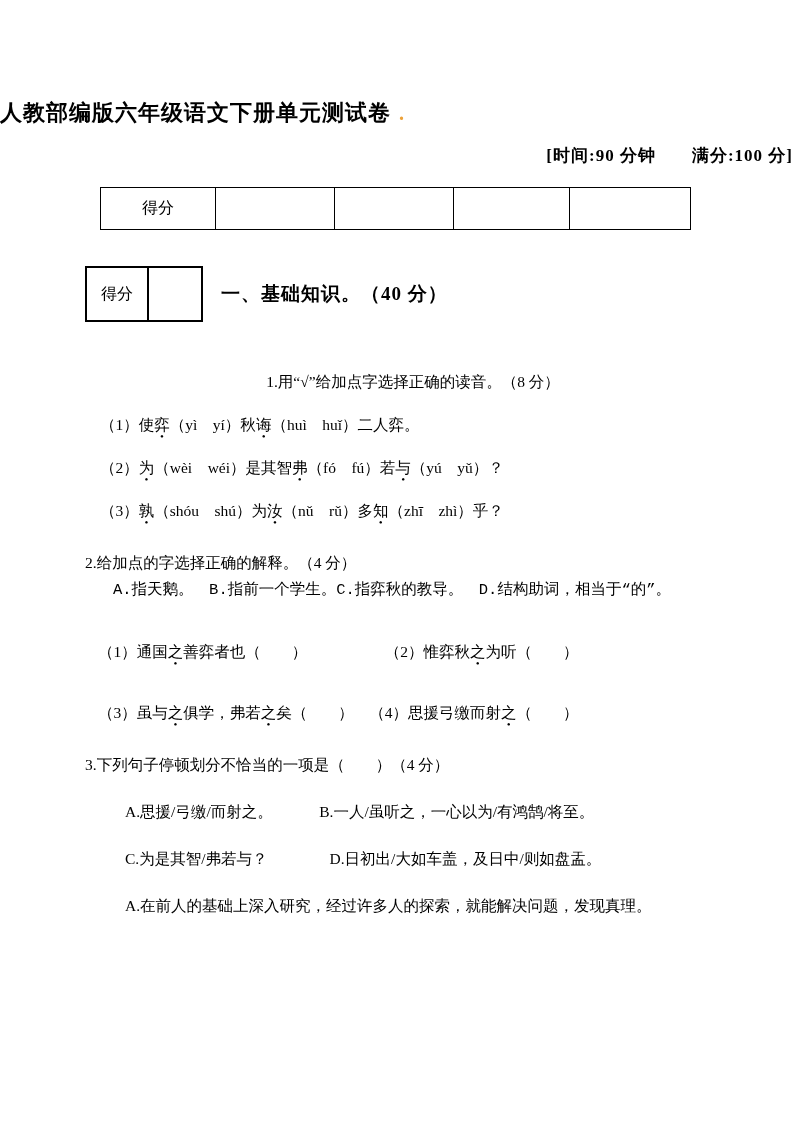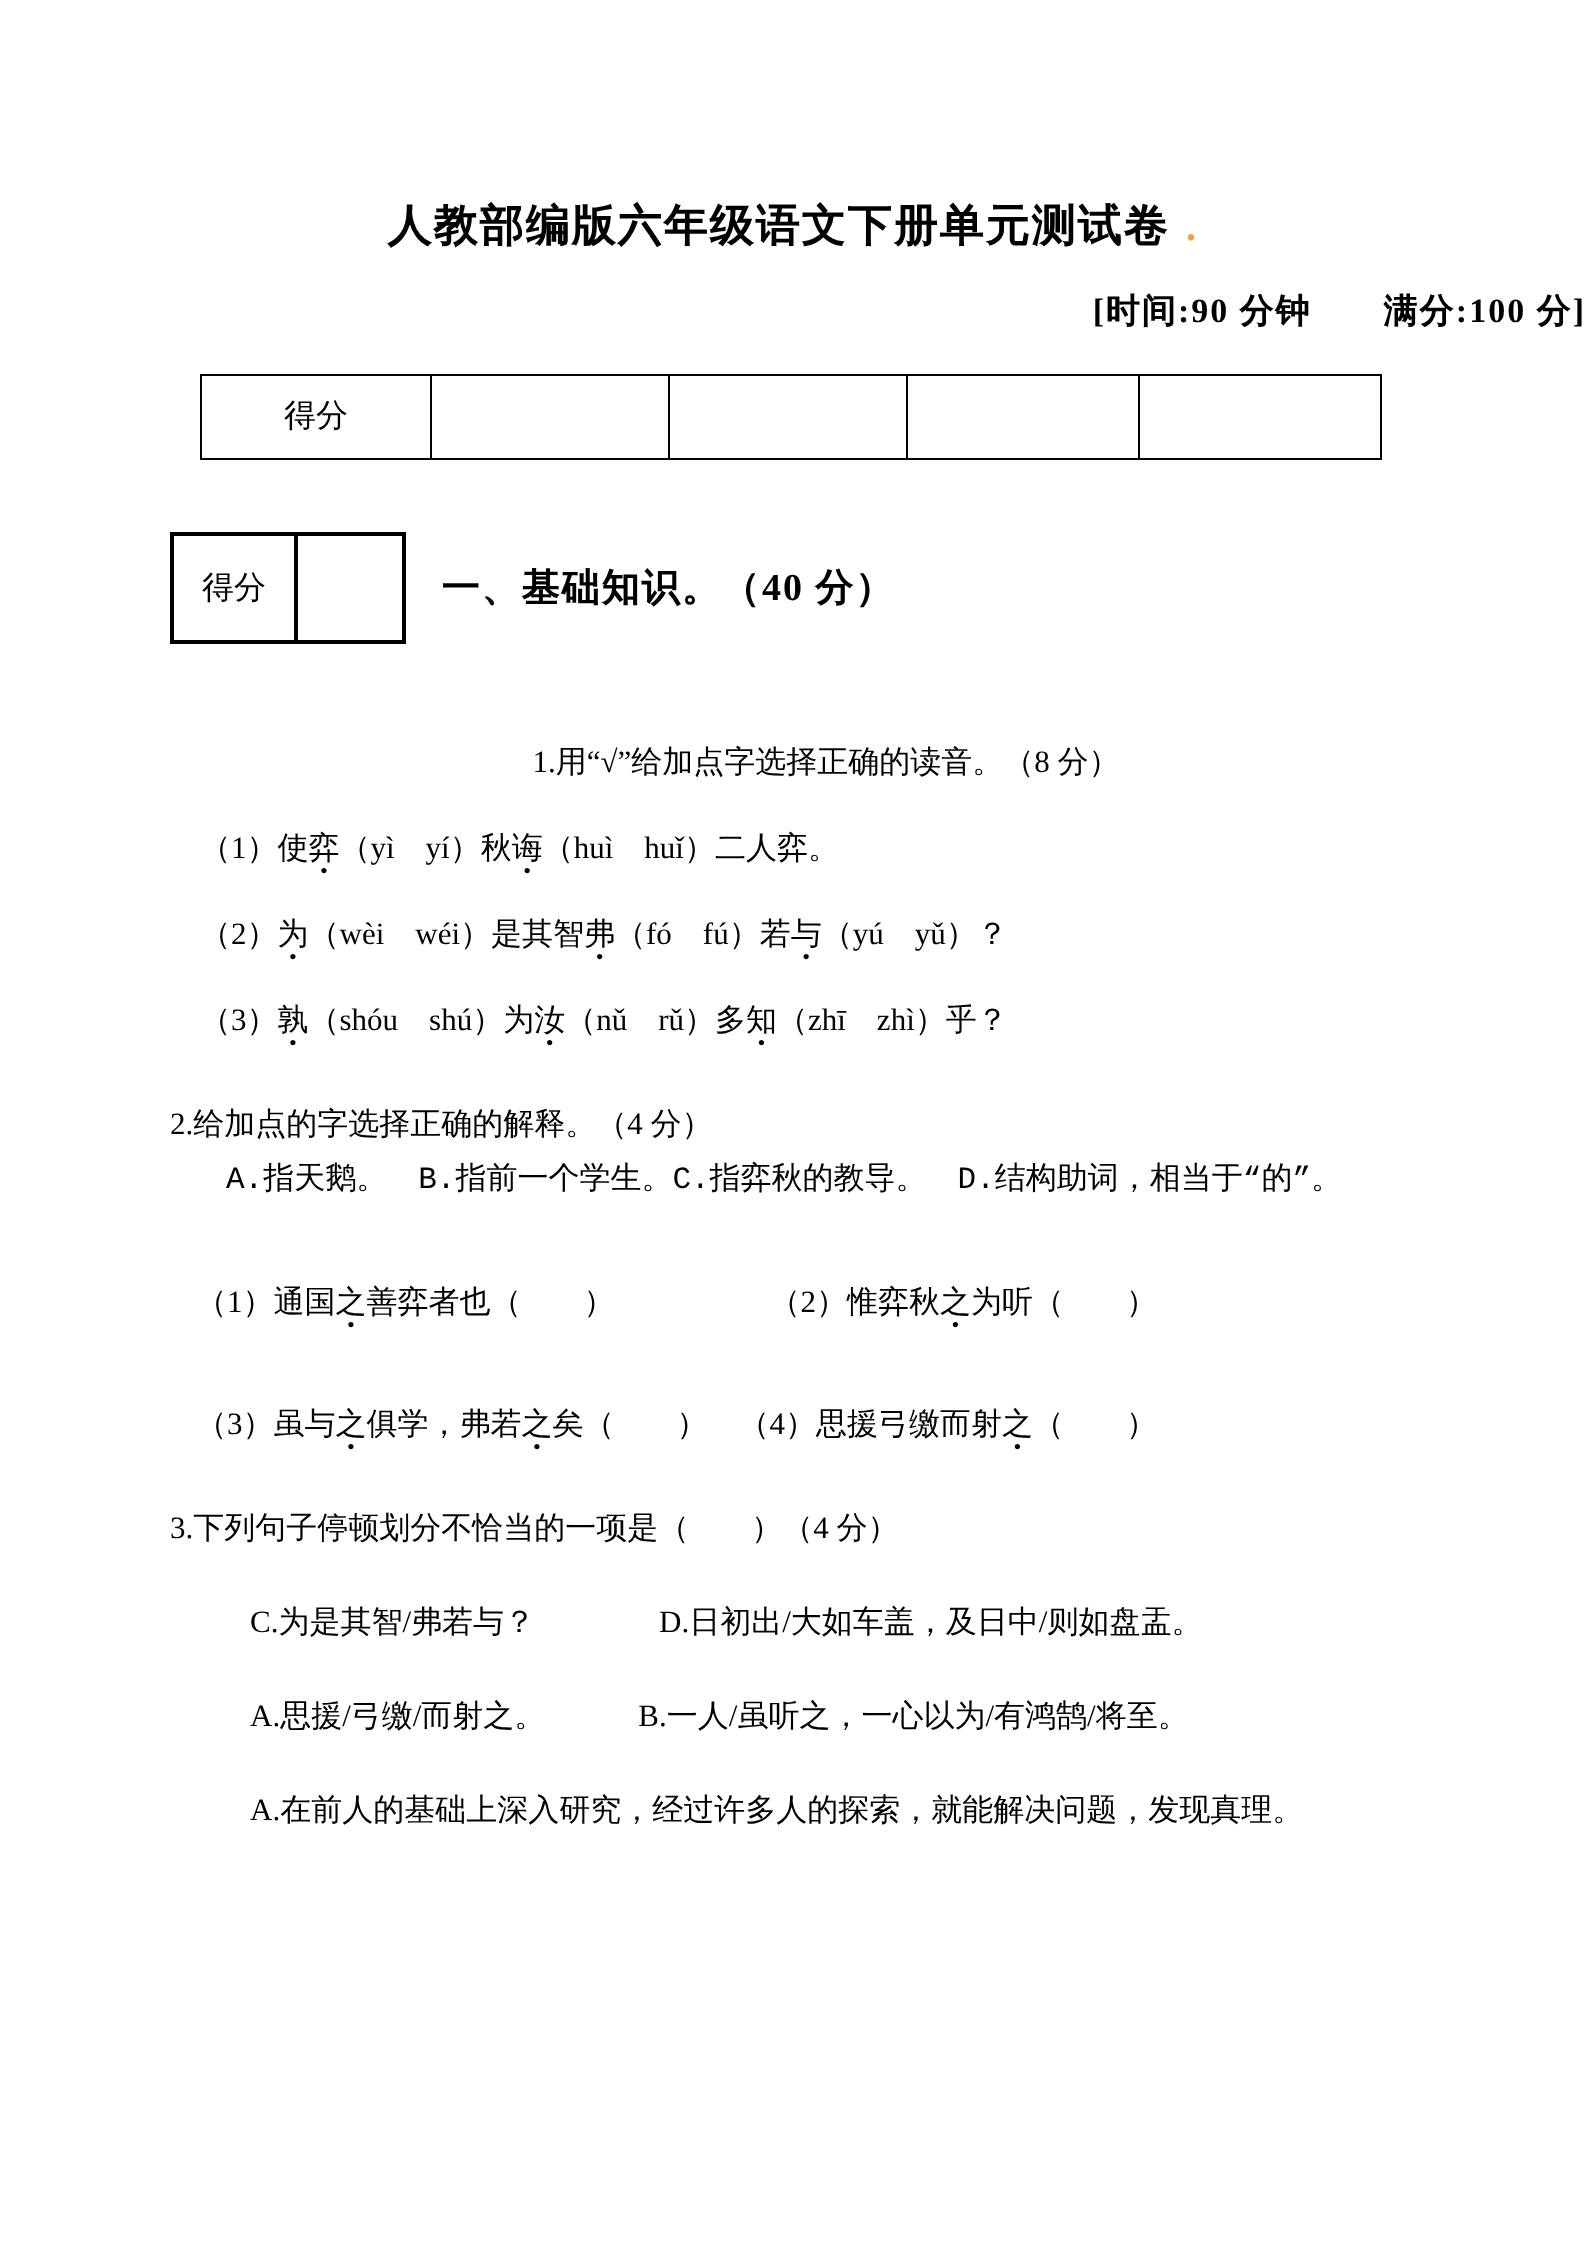--- a/index.html
+++ b/index.html
@@ -1,21 +1,21 @@
 <!DOCTYPE html>
 <html><head>
 <meta charset="utf-8">
 <style>
   html,body{margin:0;padding:0;background:#fff;}
   .page{
     width:793px;min-height:1122px;margin:0 auto;background:#fff;color:#000;
     font-family:"Liberation Serif","DejaVu Serif",serif;
     box-sizing:border-box;padding-top:98px;position:relative;
   }
-  .title{text-align:center;font-size:22px;font-weight:bold;letter-spacing:1px;}
+  .title{text-align:left;font-size:22px;font-weight:bold;letter-spacing:1px;}
   .title-dot{color:#eda23a;font-weight:bold;margin-left:8px;font-size:20px;}
   .subtitle{text-align:center;font-size:19px;margin-top:18px;letter-spacing:1px;}
   .meta{text-align:right;font-size:17px;font-weight:bold;margin-top:16px;letter-spacing:1px;}
 
   table.score-table{border-collapse:collapse;table-layout:fixed;margin:20px 0 0 100px;}
   table.score-table td{
     border:1.5px solid #000;text-align:center;vertical-align:middle;
     font-size:16px;padding:0;
   }
   table.score-table tr.head td{height:37px;}
@@ -88,20 +88,20 @@
     <div class="q-line"><span>（1）使</span><span class="dot">弈</span><span>（yì　yí）秋</span><span class="dot">诲</span><span>（huì　huǐ）二人弈。</span></div>
     <div class="q-line"><span>（2）</span><span class="dot">为</span><span>（wèi　wéi）是其智</span><span class="dot">弗</span><span>（fó　fú）若</span><span class="dot">与</span><span>（yú　yǔ）？</span></div>
     <div class="q-line"><span>（3）</span><span class="dot">孰</span><span>（shóu　shú）为</span><span class="dot">汝</span><span>（nǔ　rǔ）多</span><span class="dot">知</span><span>（zhī　zhì）乎？</span></div>
 
     <div class="q-stem">2.给加点的字选择正确的解释。（4 分）</div>
     <div class="q-line opts">A.指天鹅。　B.指前一个学生。C.指弈秋的教导。　D.结构助词，相当于“的”。</div>
     <div class="q-line q2item"><span>（1）通国</span><span class="dot">之</span><span>善弈者也（　　）</span><span>　　　　　</span><span>（2）惟弈秋</span><span class="dot">之</span><span>为听（　　）</span></div>
     <div class="q-line q2item"><span>（3）虽与</span><span class="dot">之</span><span>俱学，弗若</span><span class="dot">之</span><span>矣（　　）　</span><span>（4）思援弓缴而射</span><span class="dot">之</span><span>（　　）</span></div>
 
     <div class="q-stem">3.下列句子停顿划分不恰当的一项是（　　）（4 分）</div>
+    <div class="q-line abcd">A.思援/弓缴/而射之。　　　B.一人/虽听之，一心以为/有鸿鹄/将至。</div>
     <div class="q-line abcd">C.为是其智/弗若与？　　　　D.日初出/大如车盖，及日中/则如盘盂。</div>
-    <div class="q-line abcd">A.思援/弓缴/而射之。　　　B.一人/虽听之，一心以为/有鸿鹄/将至。</div>
 
     <div class="q-line abcd">A.在前人的基础上深入研究，经过许多人的探索，就能解决问题，发现真理。</div>
 
   </div>
 
 </div>
 
 </body></html>

